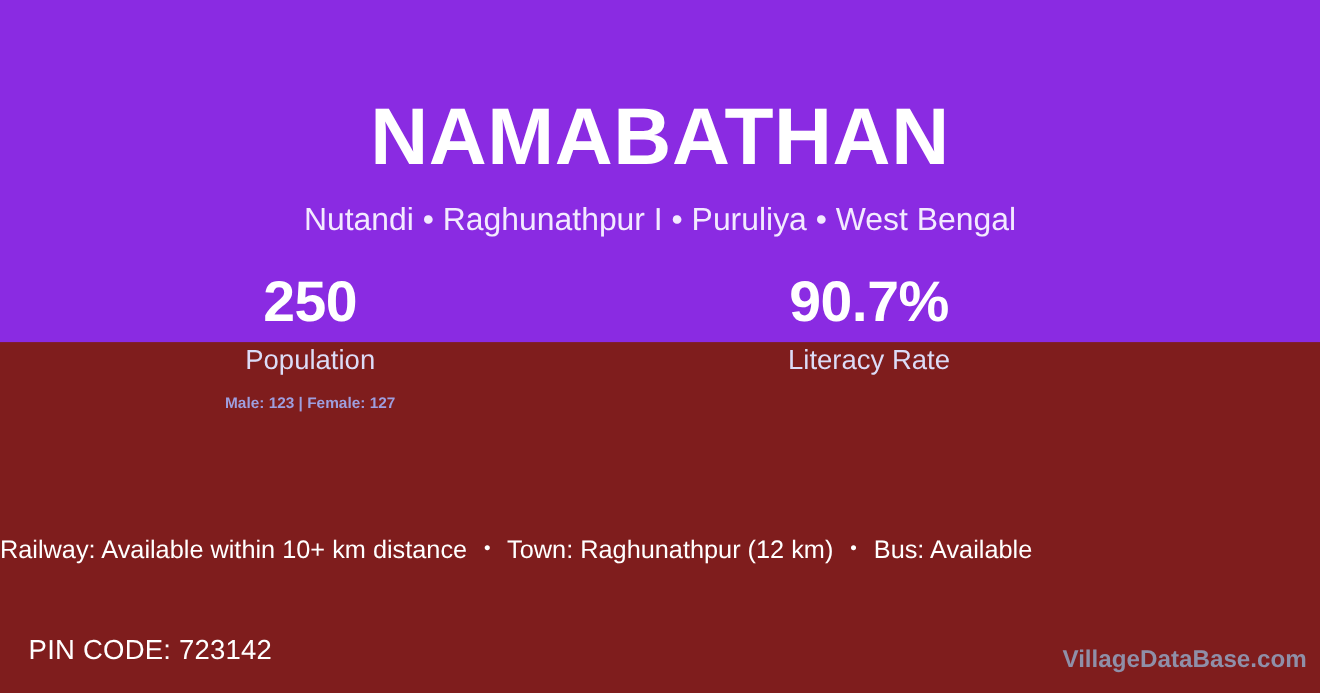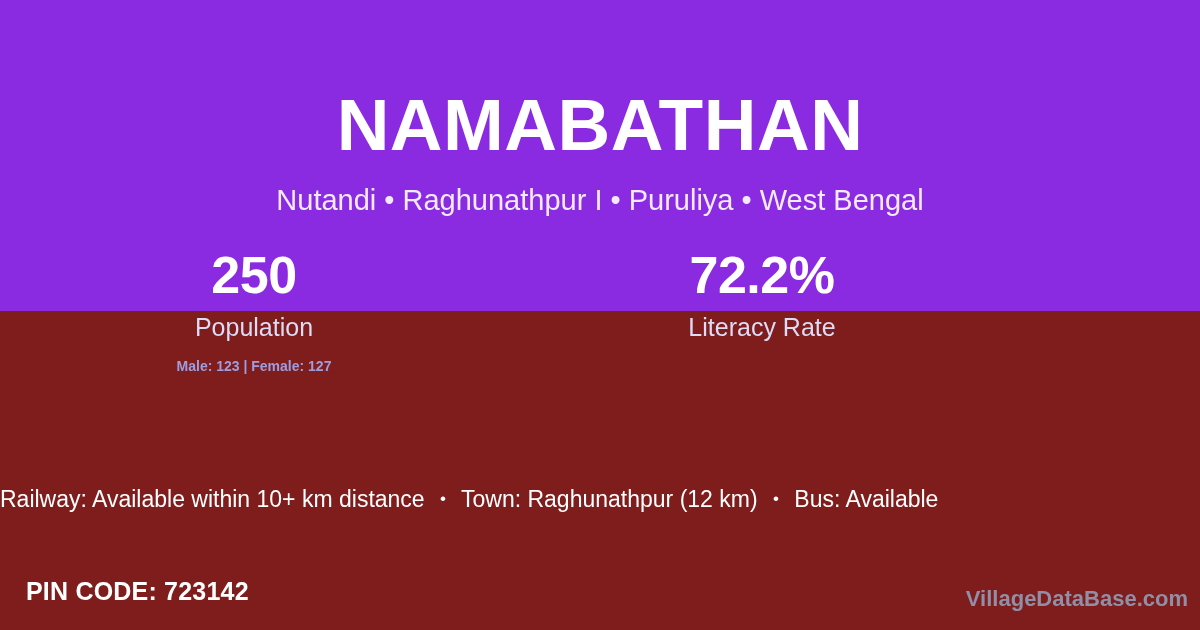--- a/index.html
+++ b/index.html
@@ -60,20 +60,21 @@
   }
 
   
   .stats {
     position: absolute;
     left: 0;
     top: 244px;
     width: 1016px;
     height: 150px;
     display: flex;
+    padding-left: 28px;
   }
   .stat {
     flex: 1 1 0;
     text-align: center;
   }
   .stat-value {
     color: #ffffff;
     font-size: 52px;
     font-weight: bold;
     line-height: 62px;
@@ -114,21 +115,21 @@
     vertical-align: 3px;
   }
 
   
   .pin-code {
     position: absolute;
     left: 26px;
     top: 575px;
     color: #ffffff;
     font-size: 25px;
-    font-weight: bold;
+    font-weight: normal;
     line-height: 32px;
     letter-spacing: 0.2px;
     white-space: nowrap;
   }
   .brand {
     position: absolute;
     right: 12px;
     top: 585px;
     color: #8f8fa8;
     font-size: 22px;
@@ -152,21 +153,21 @@
   <div class="stats">
 
     <div class="stat">
       <div class="stat-value">250</div>
       <div class="stat-label">Population</div>
       <div class="stat-sub">Male: 123 | Female: 127</div>
     </div>
 
 
     <div class="stat">
-      <div class="stat-value">72.2%</div>
+      <div class="stat-value">90.7%</div>
       <div class="stat-label">Literacy Rate</div>
     </div>
 
   </div>
 
   <div class="amenities">
     <span>Railway: Available within 10+ km distance</span>
     <span class="sep">•</span>
     <span>Town: Raghunathpur (12 km)</span>
     <span class="sep">•</span>

